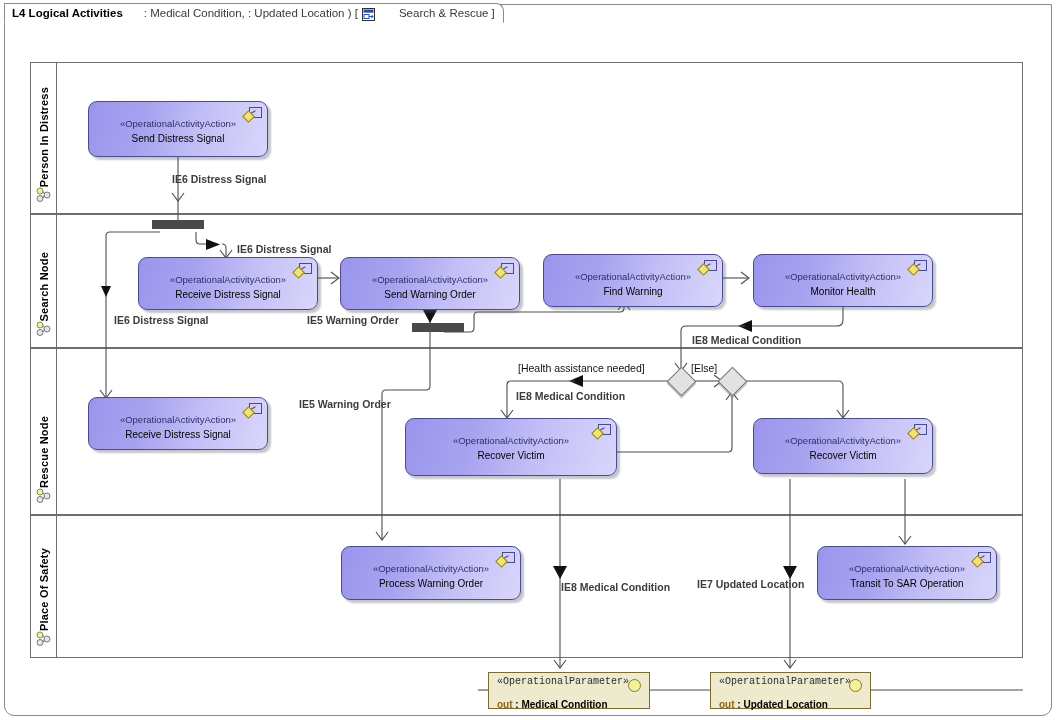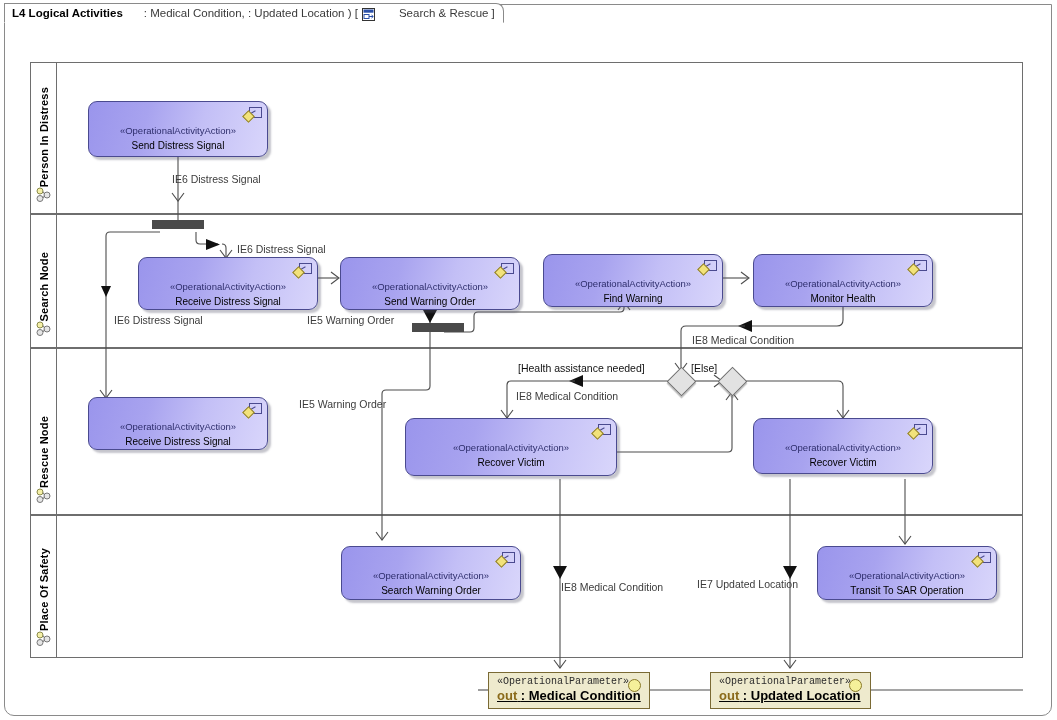--- a/index.html
+++ b/index.html
@@ -32,58 +32,58 @@
              display:flex;flex-direction:column;align-items:center;
              justify-content:flex-end;padding-bottom:6px;}
   .lane-label{writing-mode:vertical-rl;transform:rotate(180deg);
               font-size:11px;font-weight:bold;color:#000;letter-spacing:.2px;}
   .actor-ico{margin-bottom:4px;width:15px;height:16px;position:relative;}
 
   
   .act{position:absolute;border:1px solid #4a4a8f;border-radius:9px;
        background:linear-gradient(105deg,#9a95ec 0%,#a8a3ef 32%,#c3bff6 62%,#d9d6fb 100%);
        box-shadow:3px 3px 2px rgba(90,90,110,.35);
-       box-sizing:border-box;text-align:center;padding-top:23px;z-index:3;}
+       box-sizing:border-box;text-align:center;padding-top:16px;z-index:3;}
   .act .st{font-size:9.5px;color:#2d2d6b;line-height:12px;}
   .act .nm{font-size:10px;font-weight:normal;color:#000;line-height:15px;
            margin-top:1px;}
   .act-ico{position:absolute;right:5px;top:5px;width:18px;height:15px;}
   .act-ico .sq{position:absolute;right:0;top:0;width:11px;height:9px;
                border:1.4px solid #4a4a8f;background:transparent;}
   .act-ico .dia{position:absolute;left:0;top:5px;width:7px;height:7px;
                 background:#f2e27a;border:1px solid #8a7a2a;
                 transform:rotate(45deg);}
   .act-ico .tail{position:absolute;left:5px;top:5px;width:7px;height:1.4px;
                  background:#4a4a8f;transform:rotate(-30deg);}
 
   
   .param{position:absolute;border:1px solid #7a6a34;background:#eeeacd;
          box-sizing:border-box;z-index:4;padding:3px 8px 4px 8px;}
   .param .st{font-size:10px;color:#2b2b2b;font-family:Liberation Mono, monospace;}
-  .param .nm{font-size:13px;font-weight:bold;color:#000;margin-top:1px;text-decoration:underline;}
+  .param .nm{font-size:10px;font-weight:bold;color:#000;margin-top:12px;}
   .param .nm .out{color:#8a6a1a;}
   .param-ball{position:absolute;right:8px;top:6px;width:11px;height:11px;
               border-radius:50%;background:#f5f09a;border:1px solid #8a7a2a;}
 
   
   .fork{position:absolute;background:#4a4a4a;z-index:4;}
   .diamond{position:absolute;width:19px;height:19px;background:#e2e2e2;
            border:1px solid #6e6e6e;transform:rotate(45deg);z-index:4;
            box-shadow:1.5px 1.5px 1px rgba(110,110,110,.45);}
 
   
   svg.edges{position:absolute;left:0;top:0;width:1057px;height:720px;
             pointer-events:none;z-index:2;}
   .ln{fill:none;stroke:#4d4d4d;stroke-width:1.1;}
   .ah{fill:#111;}
   .ahl{fill:none;stroke:#4d4d4d;stroke-width:1.1;}
 
   
   .elabel{position:absolute;font-size:10.5px;color:#3c3c3c;white-space:nowrap;
-          z-index:5;background:transparent;}
+          z-index:5;background:transparent;font-weight:bold;}
   .guard{position:absolute;font-size:10.5px;color:#111;white-space:nowrap;z-index:5;}
 </style>
 </head>
 <body>
 
 <div id="root">
 
   <div class="frame"></div>
 
   <div class="title-tab">
@@ -304,21 +304,21 @@
     <div class="nm">Recover Victim</div>
     <span class="act-ico">
       <span class="sq"></span>
         <span class="tail"></span>
         <span class="dia"></span>
     </span>
   </div>
 
   <div class="act" style="left:341px;top:546px;width:180px;height:54px;">
     <div class="st">«OperationalActivityAction»</div>
-    <div class="nm">Search Warning Order</div>
+    <div class="nm">Process Warning Order</div>
     <span class="act-ico">
       <span class="sq"></span>
         <span class="tail"></span>
         <span class="dia"></span>
     </span>
   </div>
 
   <div class="act" style="left:817px;top:546px;width:180px;height:54px;">
     <div class="st">«OperationalActivityAction»</div>
     <div class="nm">Transit To SAR Operation</div>

